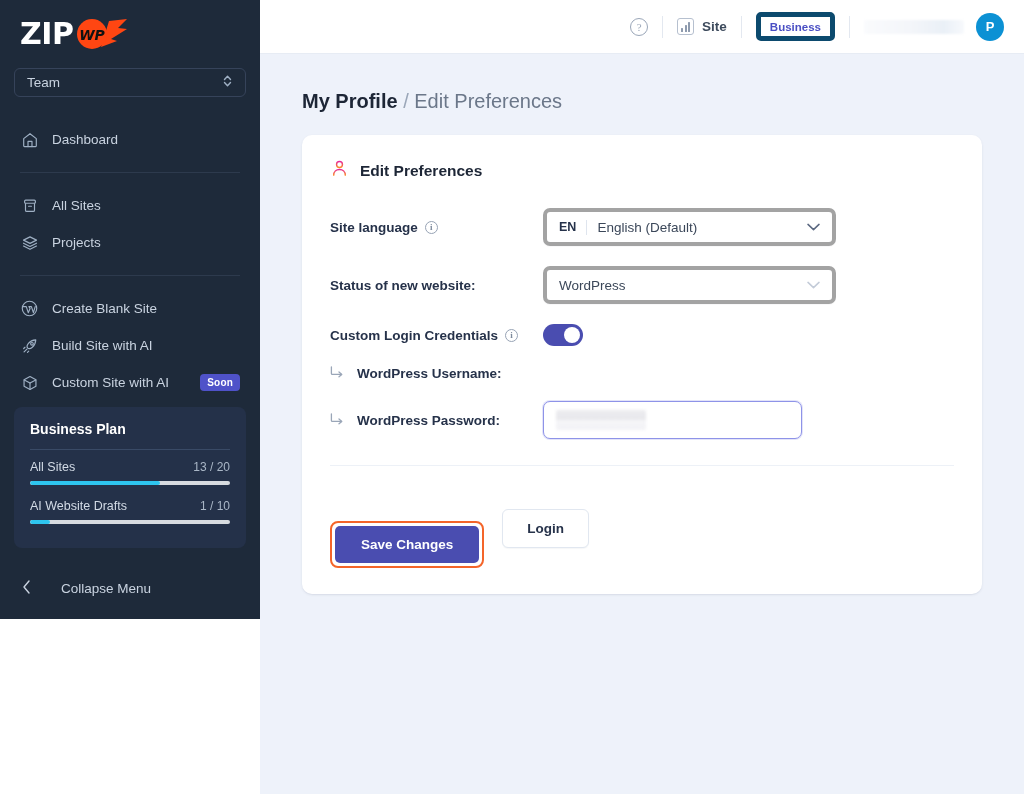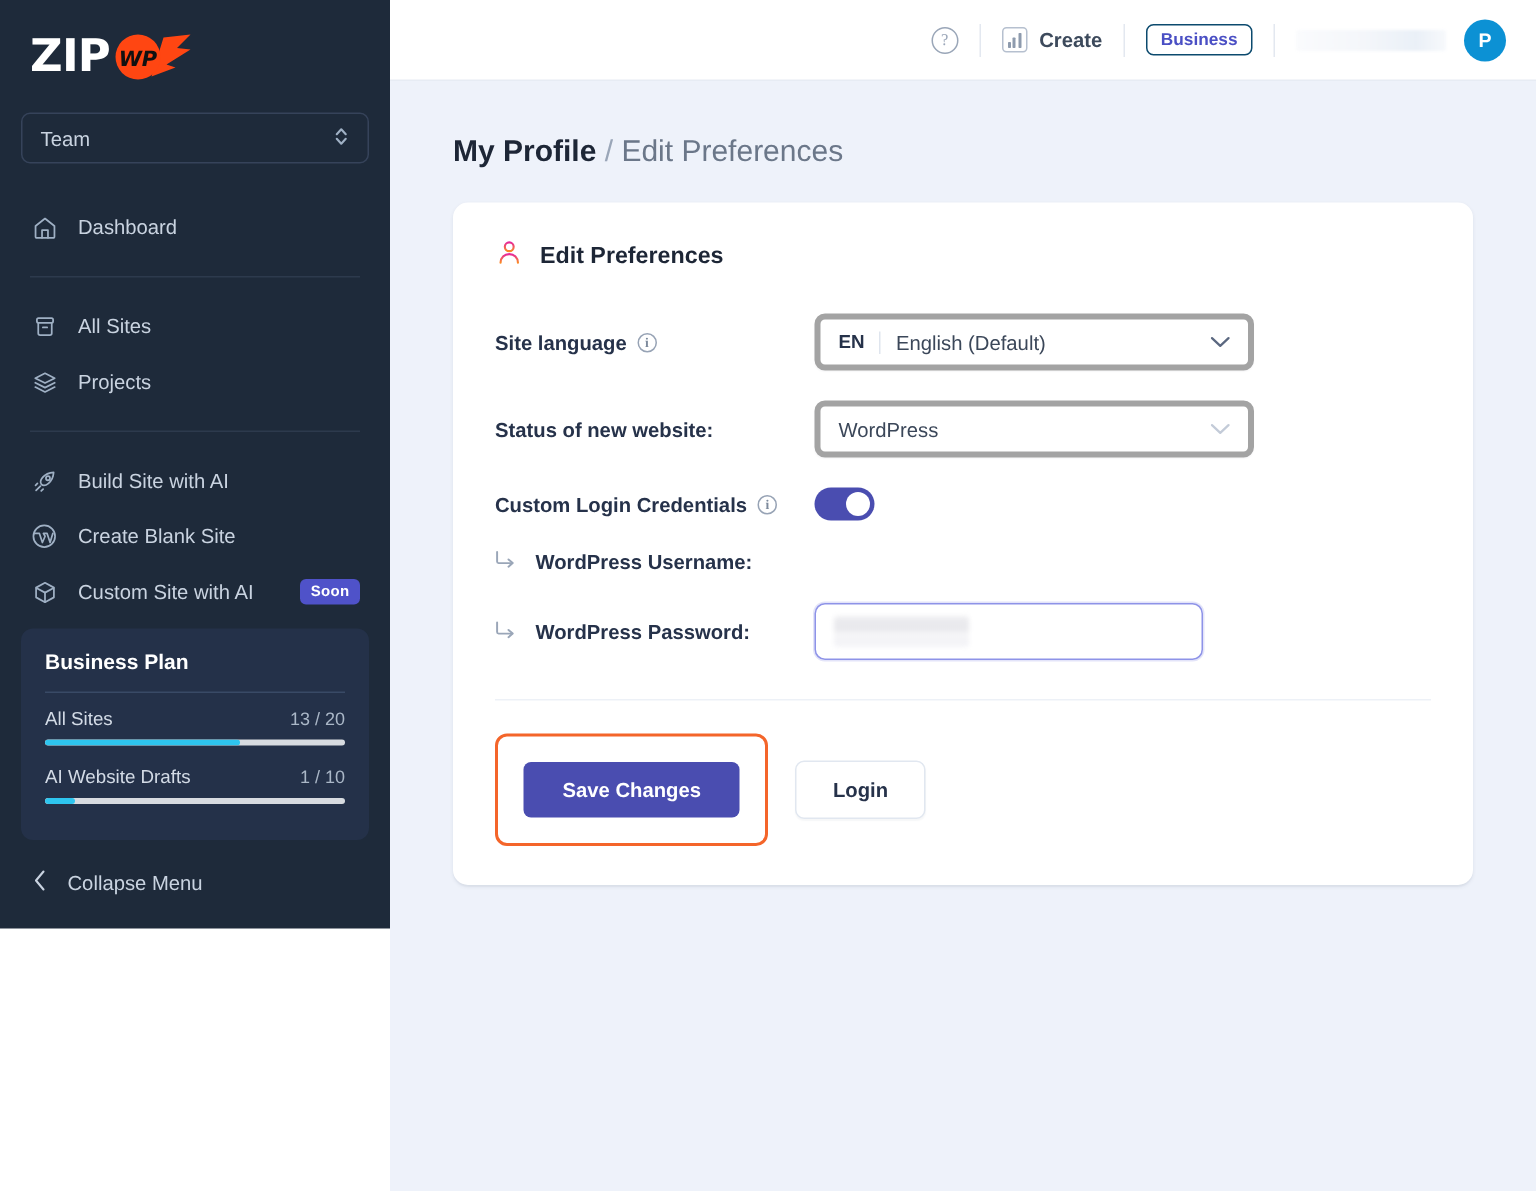--- a/index.html
+++ b/index.html
@@ -61,43 +61,43 @@
   .meter-row { display: flex; justify-content: space-between; align-items: baseline; }
   .meter-label { color: #d3dbe6; font-size: 12.5px; }
   .meter-value { color: #aab7c7; font-size: 12px; }
   .meter-track { height: 4px; border-radius: 3px; background: #d7dbe0; margin: 7px 0 14px 0; overflow: hidden; }
   .meter-fill { height: 100%; background: #2ec5ef; border-radius: 3px; }
   .see-more {
     text-align: center; color: #ffffff; font-size: 12.5px; font-weight: 700;
     padding: 6px 0 4px 0; cursor: pointer; display: flex; align-items: center; justify-content: center; gap: 7px;
   }
   .collapse {
-    display: flex; align-items: center; gap: 14px;
-    padding: 20px 40px 22px 22px; cursor: pointer;
+    display: flex; align-items: center; gap: 30px;
+    padding: 20px 40px 22px 22px; cursor: pointer; margin-top: 12px;
   }
   .collapse span { color: #c9d3e0; font-size: 13.5px; }
 
   
   .main { flex: 1; display: flex; flex-direction: column; background: #eef2fa; min-width: 0; }
   .topbar {
     height: 54px; background: #ffffff; flex: 0 0 54px;
     display: flex; align-items: center; justify-content: flex-end;
     padding-right: 20px; gap: 0px; border-bottom: 1px solid #e7ecf4;
   }
   .help-icon { width: 18px; height: 18px; border: 1.4px solid #9aa6b8; border-radius: 50%;
     color: #9aa6b8; font-size: 11px; display: flex; align-items: center; justify-content: center;
     cursor: pointer; font-family: "Liberation Serif", serif; }
   .vbar { width: 1px; height: 22px; background: #e3e8f0; margin: 0 14px; }
   .usage { display: flex; align-items: center; gap: 8px; cursor: pointer; }
   .usage-label { color: #3d4a5c; font-size: 13.5px; font-weight: 600; }
   .chart-icon { width: 17px; height: 17px; border: 1.3px solid #b6c0cf; border-radius: 3px;
     display: flex; align-items: flex-end; justify-content: center; gap: 1.5px; padding: 2.5px 2px; }
   .chart-icon i { width: 2px; background: #8e9bae; display: block; border-radius: .5px; }
   .biz-badge {
-    border: 1px solid #0c4a6e; color: #4a4fc4; border-radius: 5px;
+    border: 5px solid #0c4a6e; color: #4a4fc4; border-radius: 5px;
     font-size: 11.5px; font-weight: 600; padding: 3.5px 9px; cursor: pointer;
   }
   .redact { width: 100px; height: 14px; margin: 0 12px 0 0;
     background: linear-gradient(90deg,#fafbfd 0%,#f4f6fa 45%,#eaf0f7 80%,#f7f9fc 100%);
     border-radius: 2px; filter: blur(1px); }
   .avatar {
     width: 28px; height: 28px; border-radius: 50%; background: #0c91d4;
     color: #ffffff; font-size: 13px; font-weight: 600;
     display: flex; align-items: center; justify-content: center; cursor: pointer;
   }
@@ -142,21 +142,21 @@
   .pw-redact { width: 90px; height: 20px;
     background: linear-gradient(180deg,#ececef 0%,#e8e8ec 48%,#f6f6f8 52%,#f2f2f6 100%);
     border-radius: 2px; filter: blur(1.6px); }
   .toggle {
     width: 40px; height: 22px; border-radius: 12px; background: #4a4db0;
     display: flex; align-items: center; cursor: pointer; padding: 0 3px; justify-content: flex-end;
   }
   .knob { width: 16px; height: 16px; border-radius: 50%; background: #ffffff; }
   .card-div { height: 1px; background: #edf1f7; margin: 26px 0 22px 0; }
   .btn-row { display: flex; align-items: center; gap: 18px; }
-  .btn-primary-wrap { border: 2px solid #f4652a; border-radius: 8px; padding: 17px; display: inline-block; }
+  .btn-primary-wrap { border: 2px solid #f4652a; border-radius: 8px; padding: 3px; display: inline-block; margin-top: 33px; }
   .btn-primary {
     background: #4a4db0; color: #ffffff; font-size: 13.5px; font-weight: 600;
     border: none; border-radius: 5px; padding: 11px 26px; cursor: pointer;
     font-family: "Liberation Sans", sans-serif;
   }
   .btn-secondary {
     background: #ffffff; color: #26324a; font-size: 13.5px; font-weight: 600;
     border: 1px solid #e1e7f0; border-radius: 6px; padding: 11px 24px; cursor: pointer;
     font-family: "Liberation Sans", sans-serif;
     box-shadow: 0 1px 1px rgba(30,40,70,.04);
@@ -229,37 +229,37 @@
           </span>
           <span class="nav-label">Projects</span>
         </div>
       </div>
 
       <div class="sep"></div>
 
       <div class="nav-group">
         <div class="nav-item">
           <span class="nav-icon">
+            <svg width="19" height="19" viewBox="0 0 20 20" fill="none" stroke="#9fb0c4" stroke-width="1.2">
+              <circle cx="10" cy="10" r="7.6"></circle>
+              <path d="M3.4 8 h3.2 l2.1 6.4 L10.6 10 L9.4 8 h2.6 l2.1 6.4 L16 8" stroke-linecap="round" stroke-linejoin="round"></path>
+            </svg>
+          </span>
+          <span class="nav-label">Create Blank Site</span>
+        </div>
+        <div class="nav-item">
+          <span class="nav-icon">
             <svg width="18" height="18" viewBox="0 0 20 20" fill="none" stroke="#9fb0c4" stroke-width="1.3" stroke-linecap="round" stroke-linejoin="round">
               <path d="M7.6 12.4 C5 9.8 9 3.6 16.4 3.2 C16 10.6 9.8 14.6 7.2 12"></path>
               <path d="M6.6 13.4 L3.4 16.6"></path>
               <path d="M4.4 11.4 L3 12.8 M8.6 15.6 L7.2 17"></path>
               <circle cx="12.2" cy="7.6" r="1.5"></circle>
             </svg>
           </span>
           <span class="nav-label">Build Site with AI</span>
-        </div>
-        <div class="nav-item">
-          <span class="nav-icon">
-            <svg width="19" height="19" viewBox="0 0 20 20" fill="none" stroke="#9fb0c4" stroke-width="1.2">
-              <circle cx="10" cy="10" r="7.6"></circle>
-              <path d="M3.4 8 h3.2 l2.1 6.4 L10.6 10 L9.4 8 h2.6 l2.1 6.4 L16 8" stroke-linecap="round" stroke-linejoin="round"></path>
-            </svg>
-          </span>
-          <span class="nav-label">Create Blank Site</span>
         </div>
         <div class="nav-item">
           <span class="nav-icon">
             <svg width="18" height="18" viewBox="0 0 20 20" fill="none" stroke="#9fb0c4" stroke-width="1.3" stroke-linecap="round" stroke-linejoin="round">
               <path d="M10 2.8 L16.6 6.4 V13.6 L10 17.2 L3.4 13.6 V6.4 Z"></path>
               <path d="M3.6 6.6 L10 10.1 L16.4 6.6"></path>
               <path d="M10 10.1 V17"></path>
             </svg>
           </span>
           <span class="nav-label">Custom Site with AI</span>
@@ -308,21 +308,21 @@
 
     <header class="topbar">
       <div class="help-icon">?</div>
       <div class="vbar"></div>
       <div class="usage">
         <span class="chart-icon">
           <i style="height:4px"></i>
             <i style="height:7px"></i>
             <i style="height:10px"></i>
         </span>
-        <span class="usage-label">Create</span>
+        <span class="usage-label">Site</span>
       </div>
       <div class="vbar"></div>
       <div class="biz-badge">Business</div>
       <div class="vbar"></div>
       <div class="redact"></div>
       <div class="avatar">P</div>
     </header>
 
     <div class="content">
 

